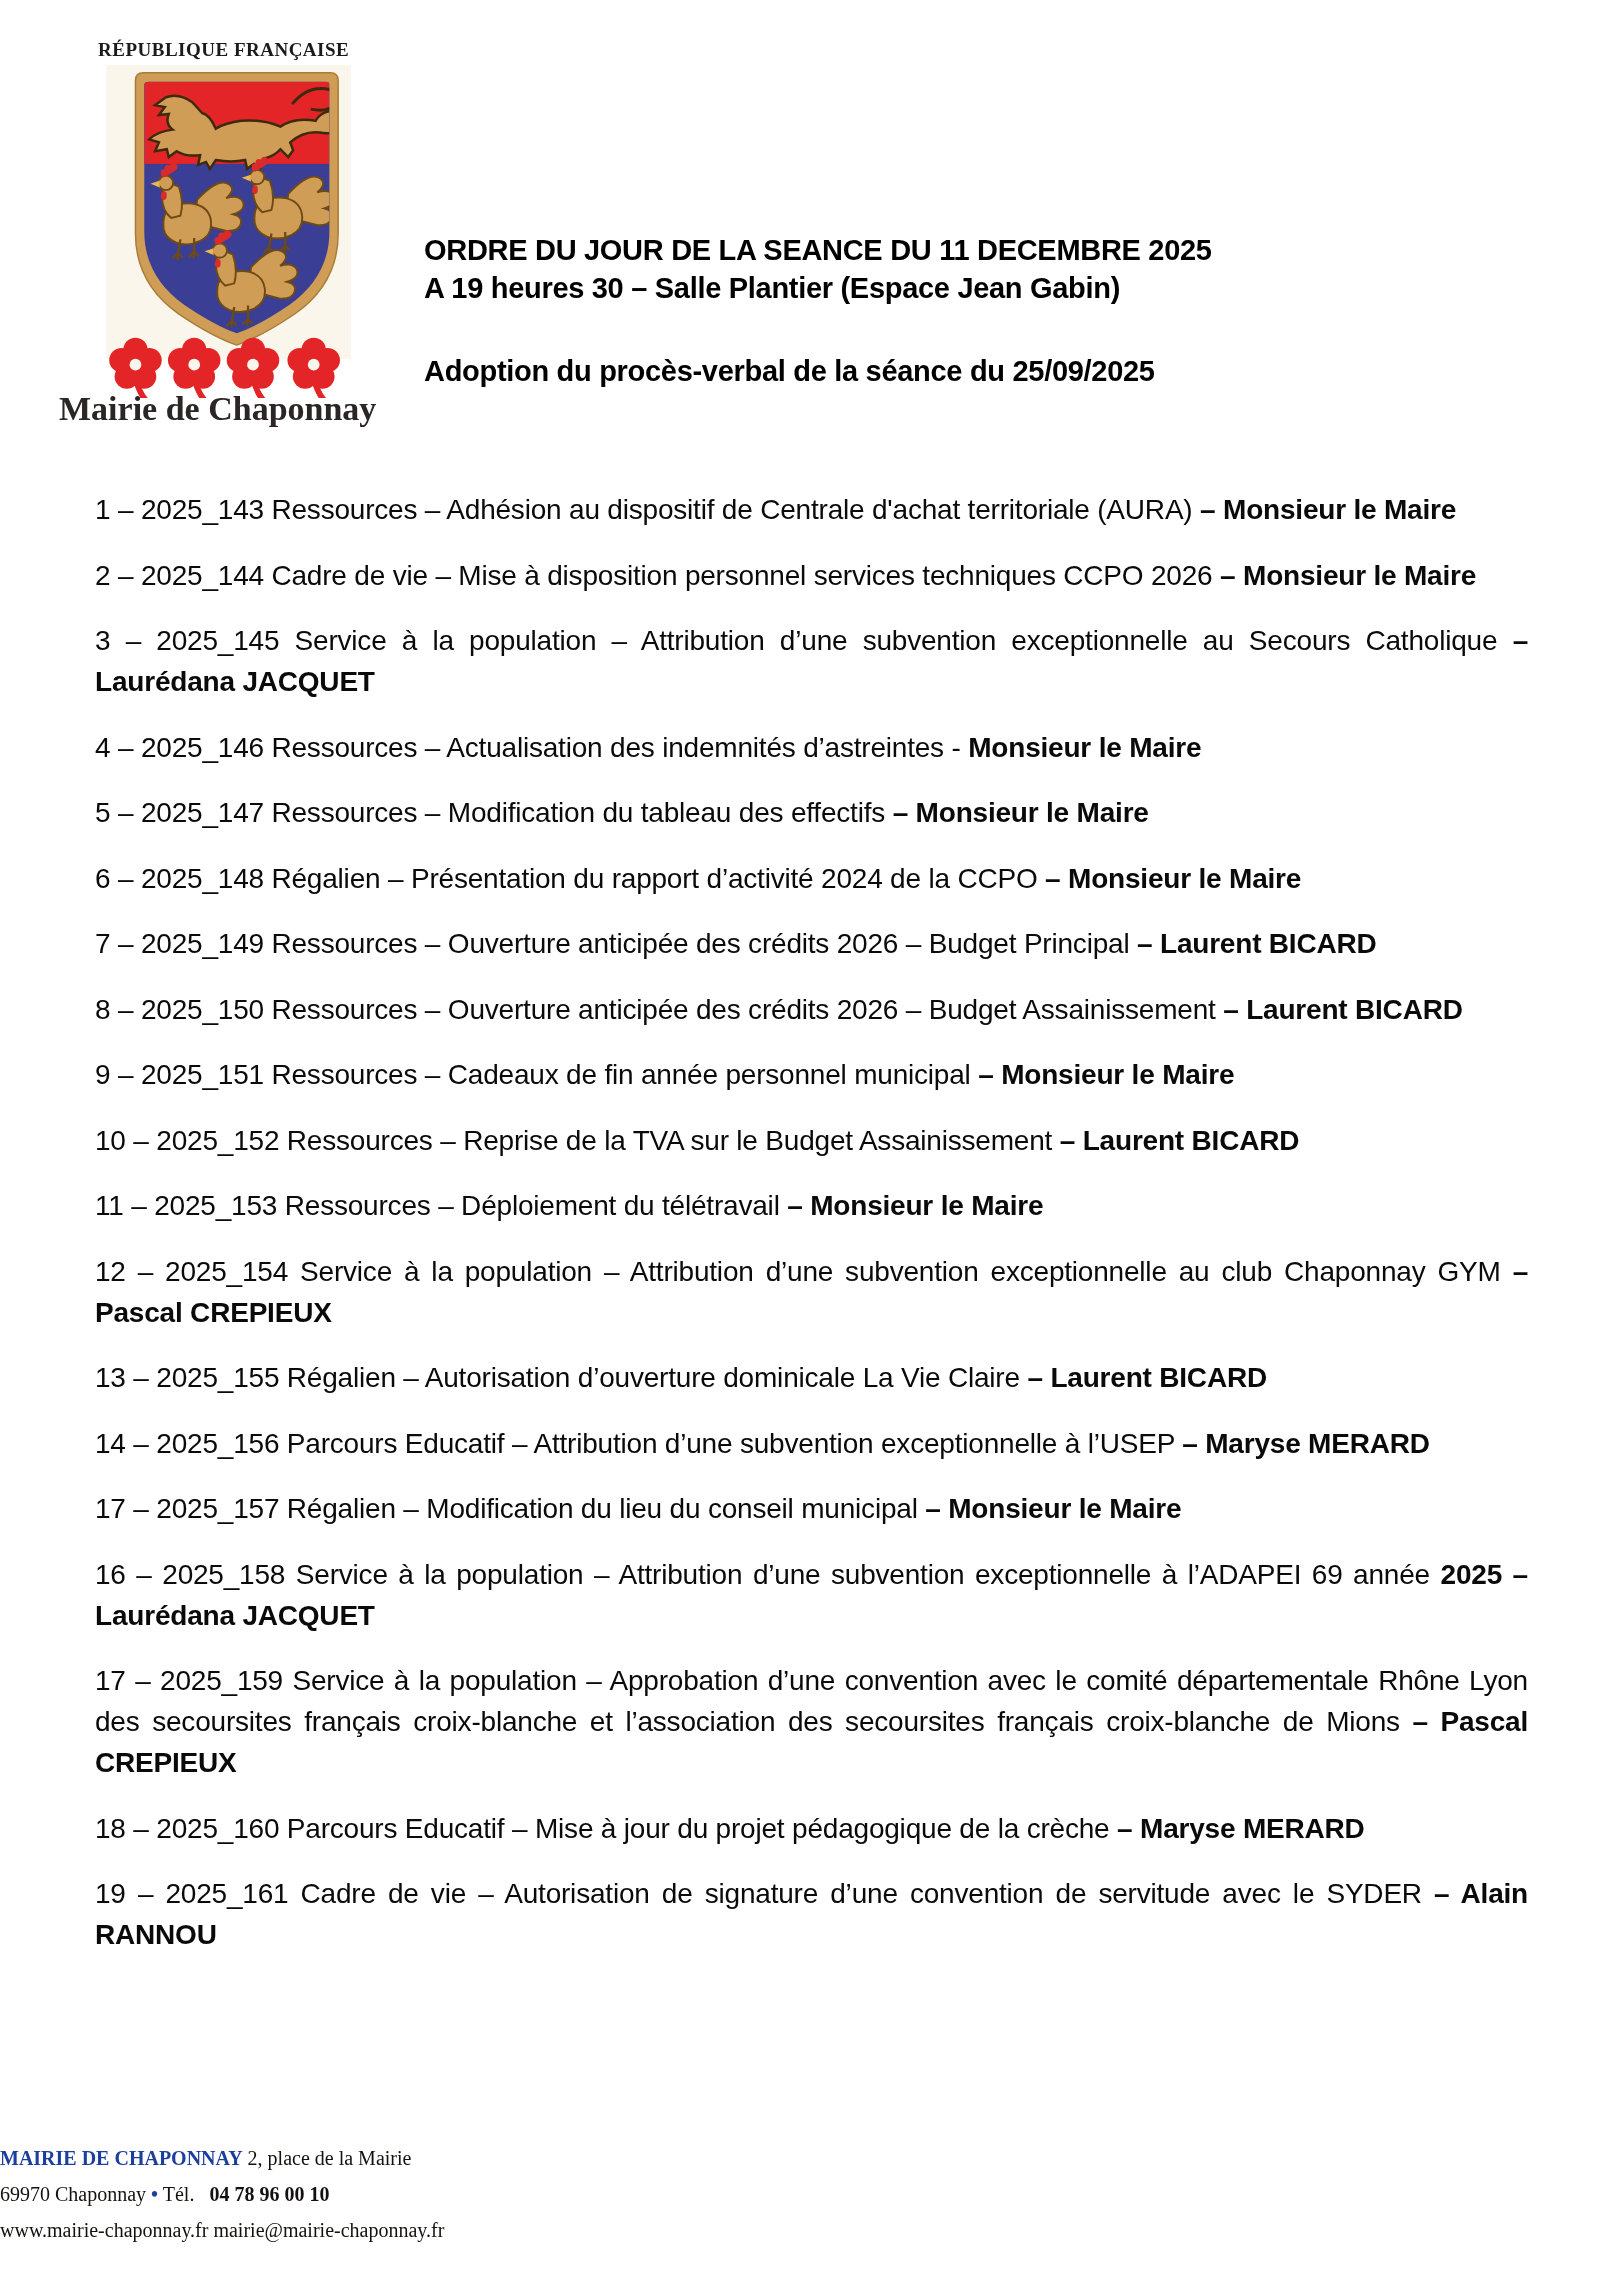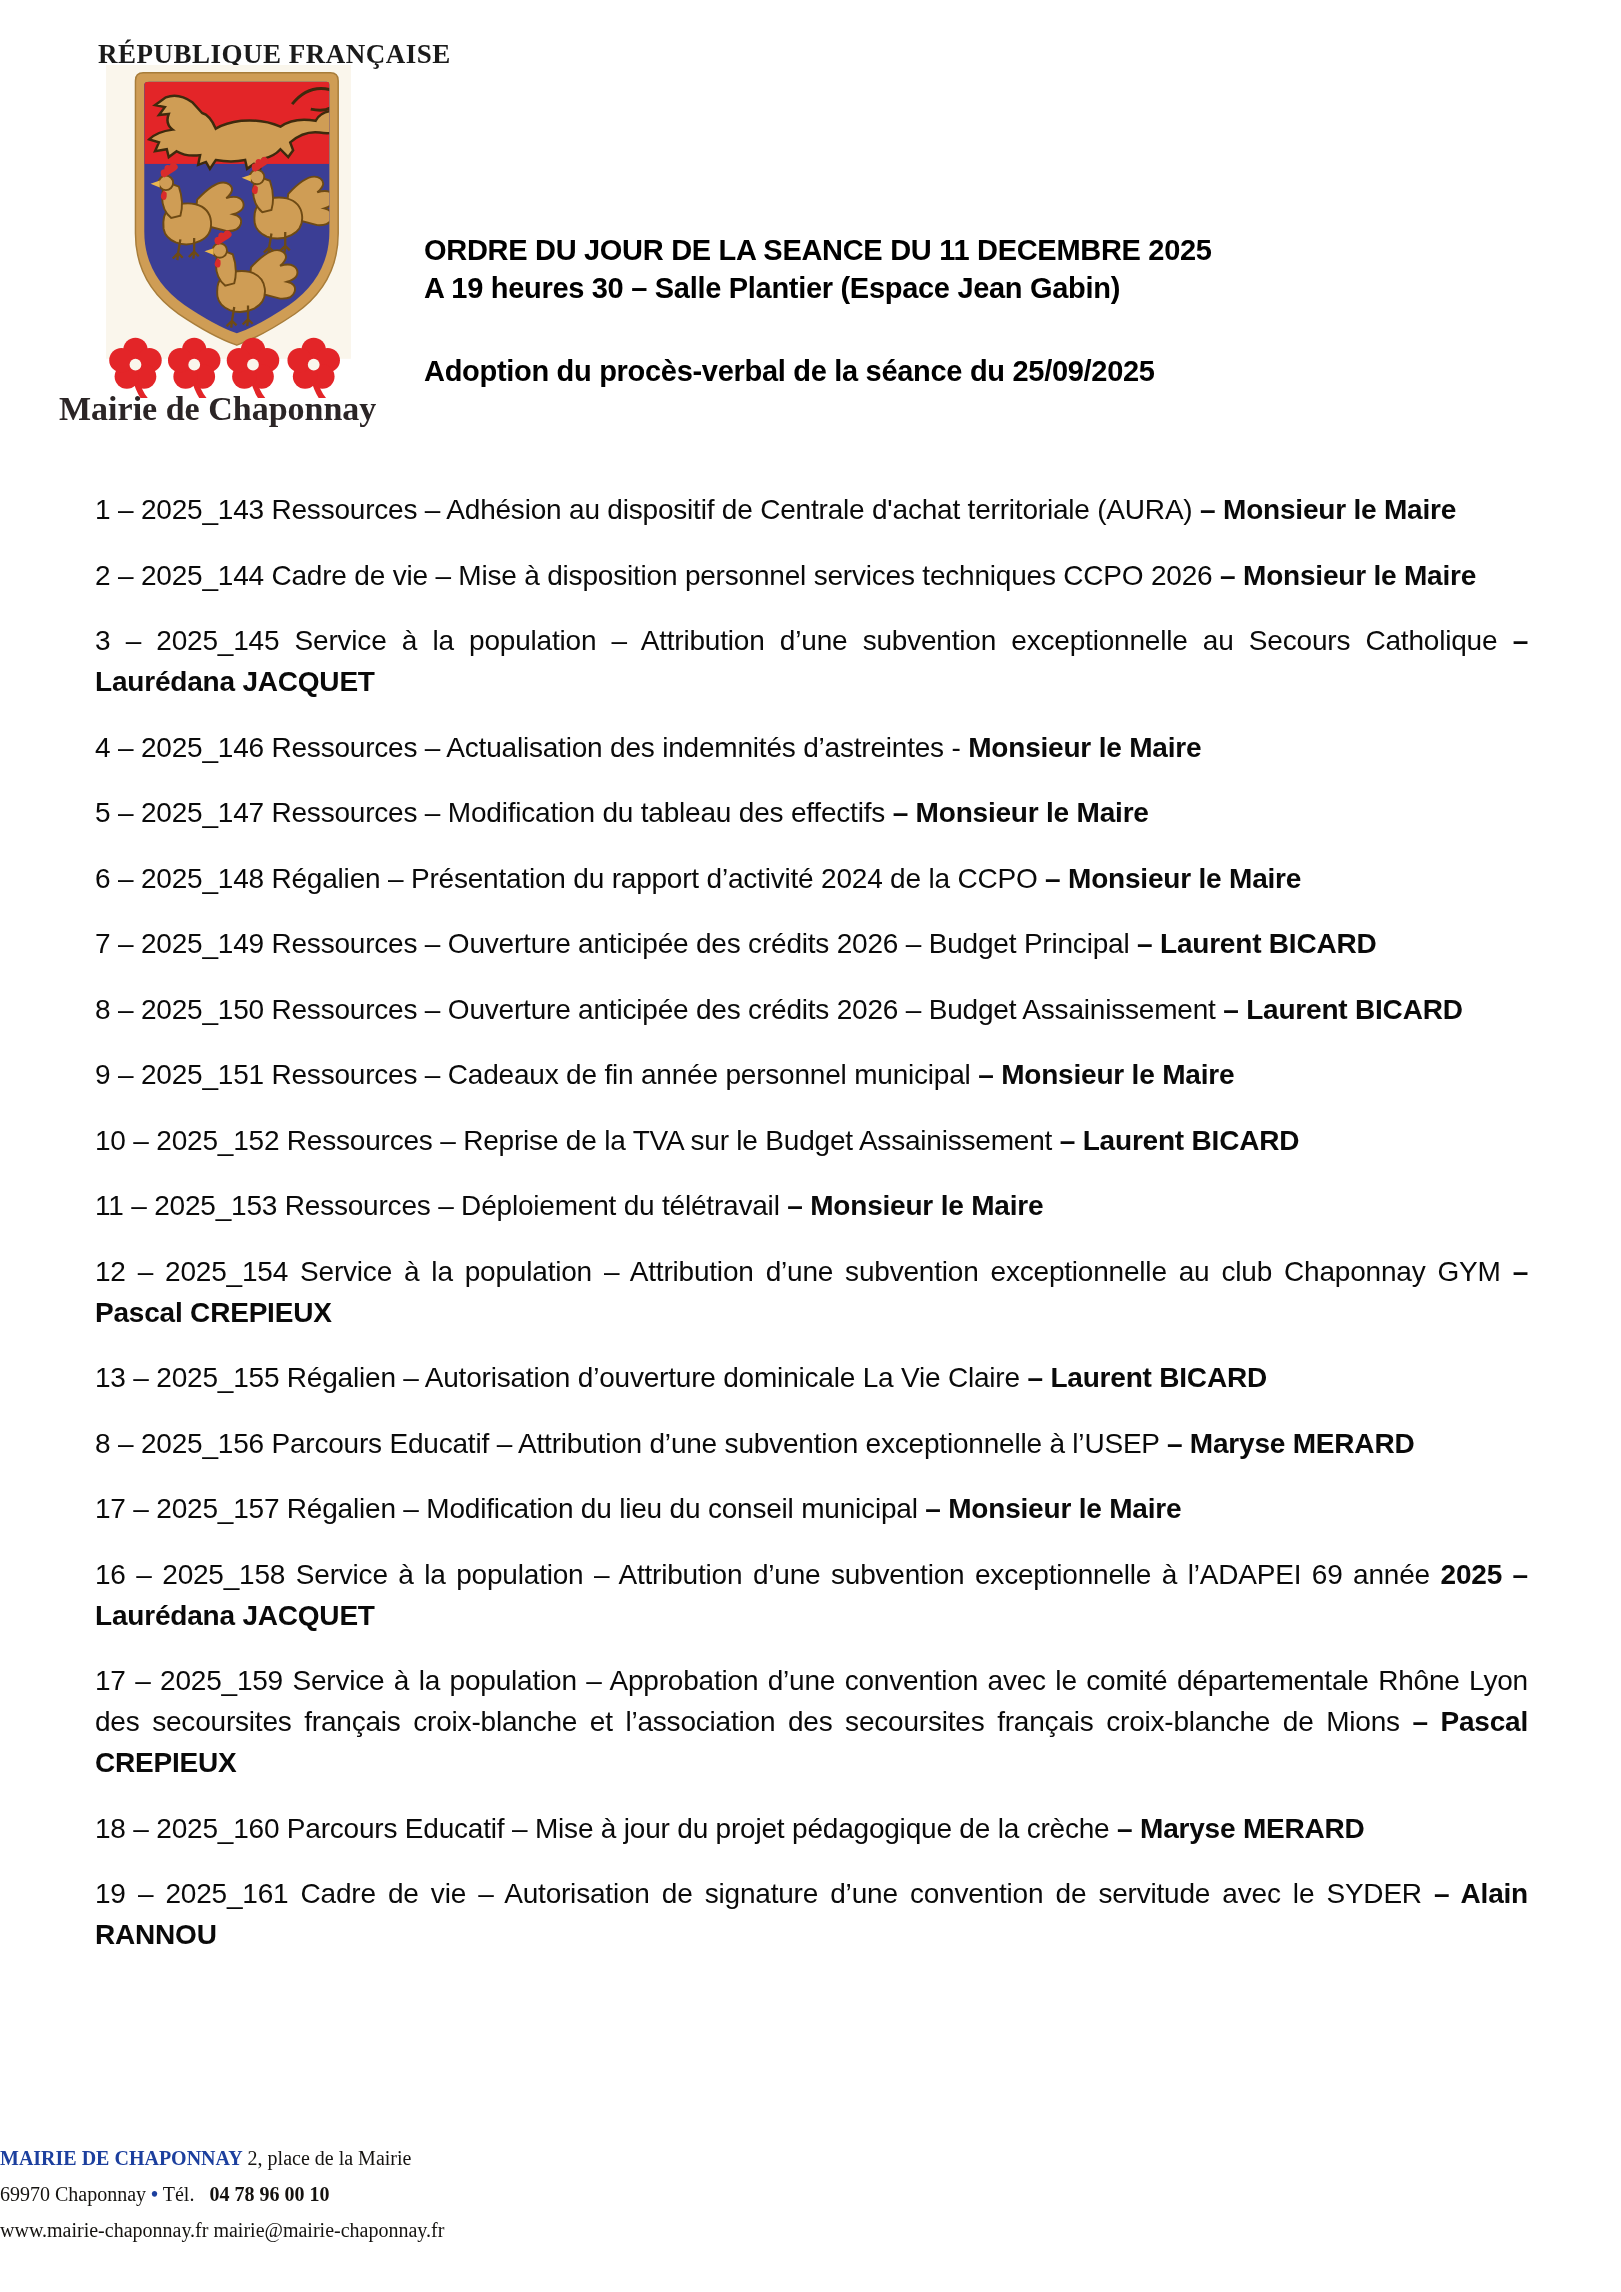--- a/index.html
+++ b/index.html
@@ -11,21 +11,21 @@
     --logo-bg:#faf6ec;
     --ink:#0a0a0a;
   }
   html,body{margin:0;padding:0;background:#9a9a9a;}
   .page{
     position:relative;margin:0 auto;width:1621px;height:2293px;background:#ffffff;
     font-family:"Liberation Sans",sans-serif;color:var(--ink);overflow:hidden;
   }
   .republique{
     position:absolute;left:98px;top:39px;
-    font-family:"Liberation Serif",serif;font-weight:700;font-size:27px;
+    font-family:"Liberation Serif",serif;font-weight:700;font-size:19px;
     letter-spacing:0.5px;color:#1b1b1b;white-space:nowrap;
   }
   .coat{position:absolute;left:106px;top:65px;}
   .f-gold{fill:var(--shield-gold);}
   .f-red{fill:var(--shield-red);}
   .f-blue{fill:var(--shield-blue);}
   .f-cream{fill:var(--logo-bg);}
   .s-dark{stroke:var(--shield-outline);}
   .mairie-label{
     position:absolute;left:59px;top:390px;width:316px;text-align:center;
@@ -143,21 +143,21 @@
       <p class="agenda-item"><span>4 – 2025_146 Ressources – Actualisation des indemnités d’astreintes - </span><strong>Monsieur le Maire</strong></p>
       <p class="agenda-item"><span>5 – 2025_147 Ressources – Modification du tableau des effectifs </span><strong>– Monsieur le Maire</strong></p>
       <p class="agenda-item"><span>6 – 2025_148 Régalien – Présentation du rapport d’activité 2024 de la CCPO </span><strong>– Monsieur le Maire</strong></p>
       <p class="agenda-item"><span>7 – 2025_149 Ressources – Ouverture anticipée des crédits 2026 – Budget Principal </span><strong>– Laurent BICARD</strong></p>
       <p class="agenda-item"><span>8 – 2025_150 Ressources – Ouverture anticipée des crédits 2026 – Budget Assainissement </span><strong>– Laurent BICARD</strong></p>
       <p class="agenda-item"><span>9 – 2025_151 Ressources – Cadeaux de fin année personnel municipal </span><strong>– Monsieur le Maire</strong></p>
       <p class="agenda-item"><span>10 – 2025_152 Ressources – Reprise de la TVA sur le Budget Assainissement </span><strong>– Laurent BICARD</strong></p>
       <p class="agenda-item"><span>11 – 2025_153 Ressources – Déploiement du télétravail </span><strong>– Monsieur le Maire</strong></p>
       <p class="agenda-item"><span>12 – 2025_154 Service à la population – Attribution d’une subvention exceptionnelle au club Chaponnay GYM </span><strong>– Pascal CREPIEUX</strong></p>
       <p class="agenda-item"><span>13 – 2025_155 Régalien – Autorisation d’ouverture dominicale La Vie Claire </span><strong>– Laurent BICARD</strong></p>
-      <p class="agenda-item"><span>8 – 2025_156 Parcours Educatif – Attribution d’une subvention exceptionnelle à l’USEP </span><strong>– Maryse MERARD</strong></p>
+      <p class="agenda-item"><span>14 – 2025_156 Parcours Educatif – Attribution d’une subvention exceptionnelle à l’USEP </span><strong>– Maryse MERARD</strong></p>
       <p class="agenda-item"><span>17 – 2025_157 Régalien – Modification du lieu du conseil municipal </span><strong>– Monsieur le Maire</strong></p>
       <p class="agenda-item"><span>16 – 2025_158 Service à la population – Attribution d’une subvention exceptionnelle à l’ADAPEI 69 année </span><strong>2025 – Laurédana JACQUET</strong></p>
       <p class="agenda-item"><span>17 – 2025_159 Service à la population – Approbation d’une convention avec le comité départementale Rhône Lyon des secoursites français croix-blanche et l’association des secoursites français croix-blanche de Mions </span><strong>– Pascal CREPIEUX</strong></p>
       <p class="agenda-item"><span>18 – 2025_160 Parcours Educatif – Mise à jour du projet pédagogique de la crèche </span><strong>– Maryse MERARD</strong></p>
       <p class="agenda-item"><span>19 – 2025_161 Cadre de vie – Autorisation de signature d’une convention de servitude avec le SYDER </span><strong>– Alain RANNOU</strong></p>
     </div>
 
   <div class="footer">
     <div>
       <span class="blue">MAIRIE DE CHAPONNAY</span>

